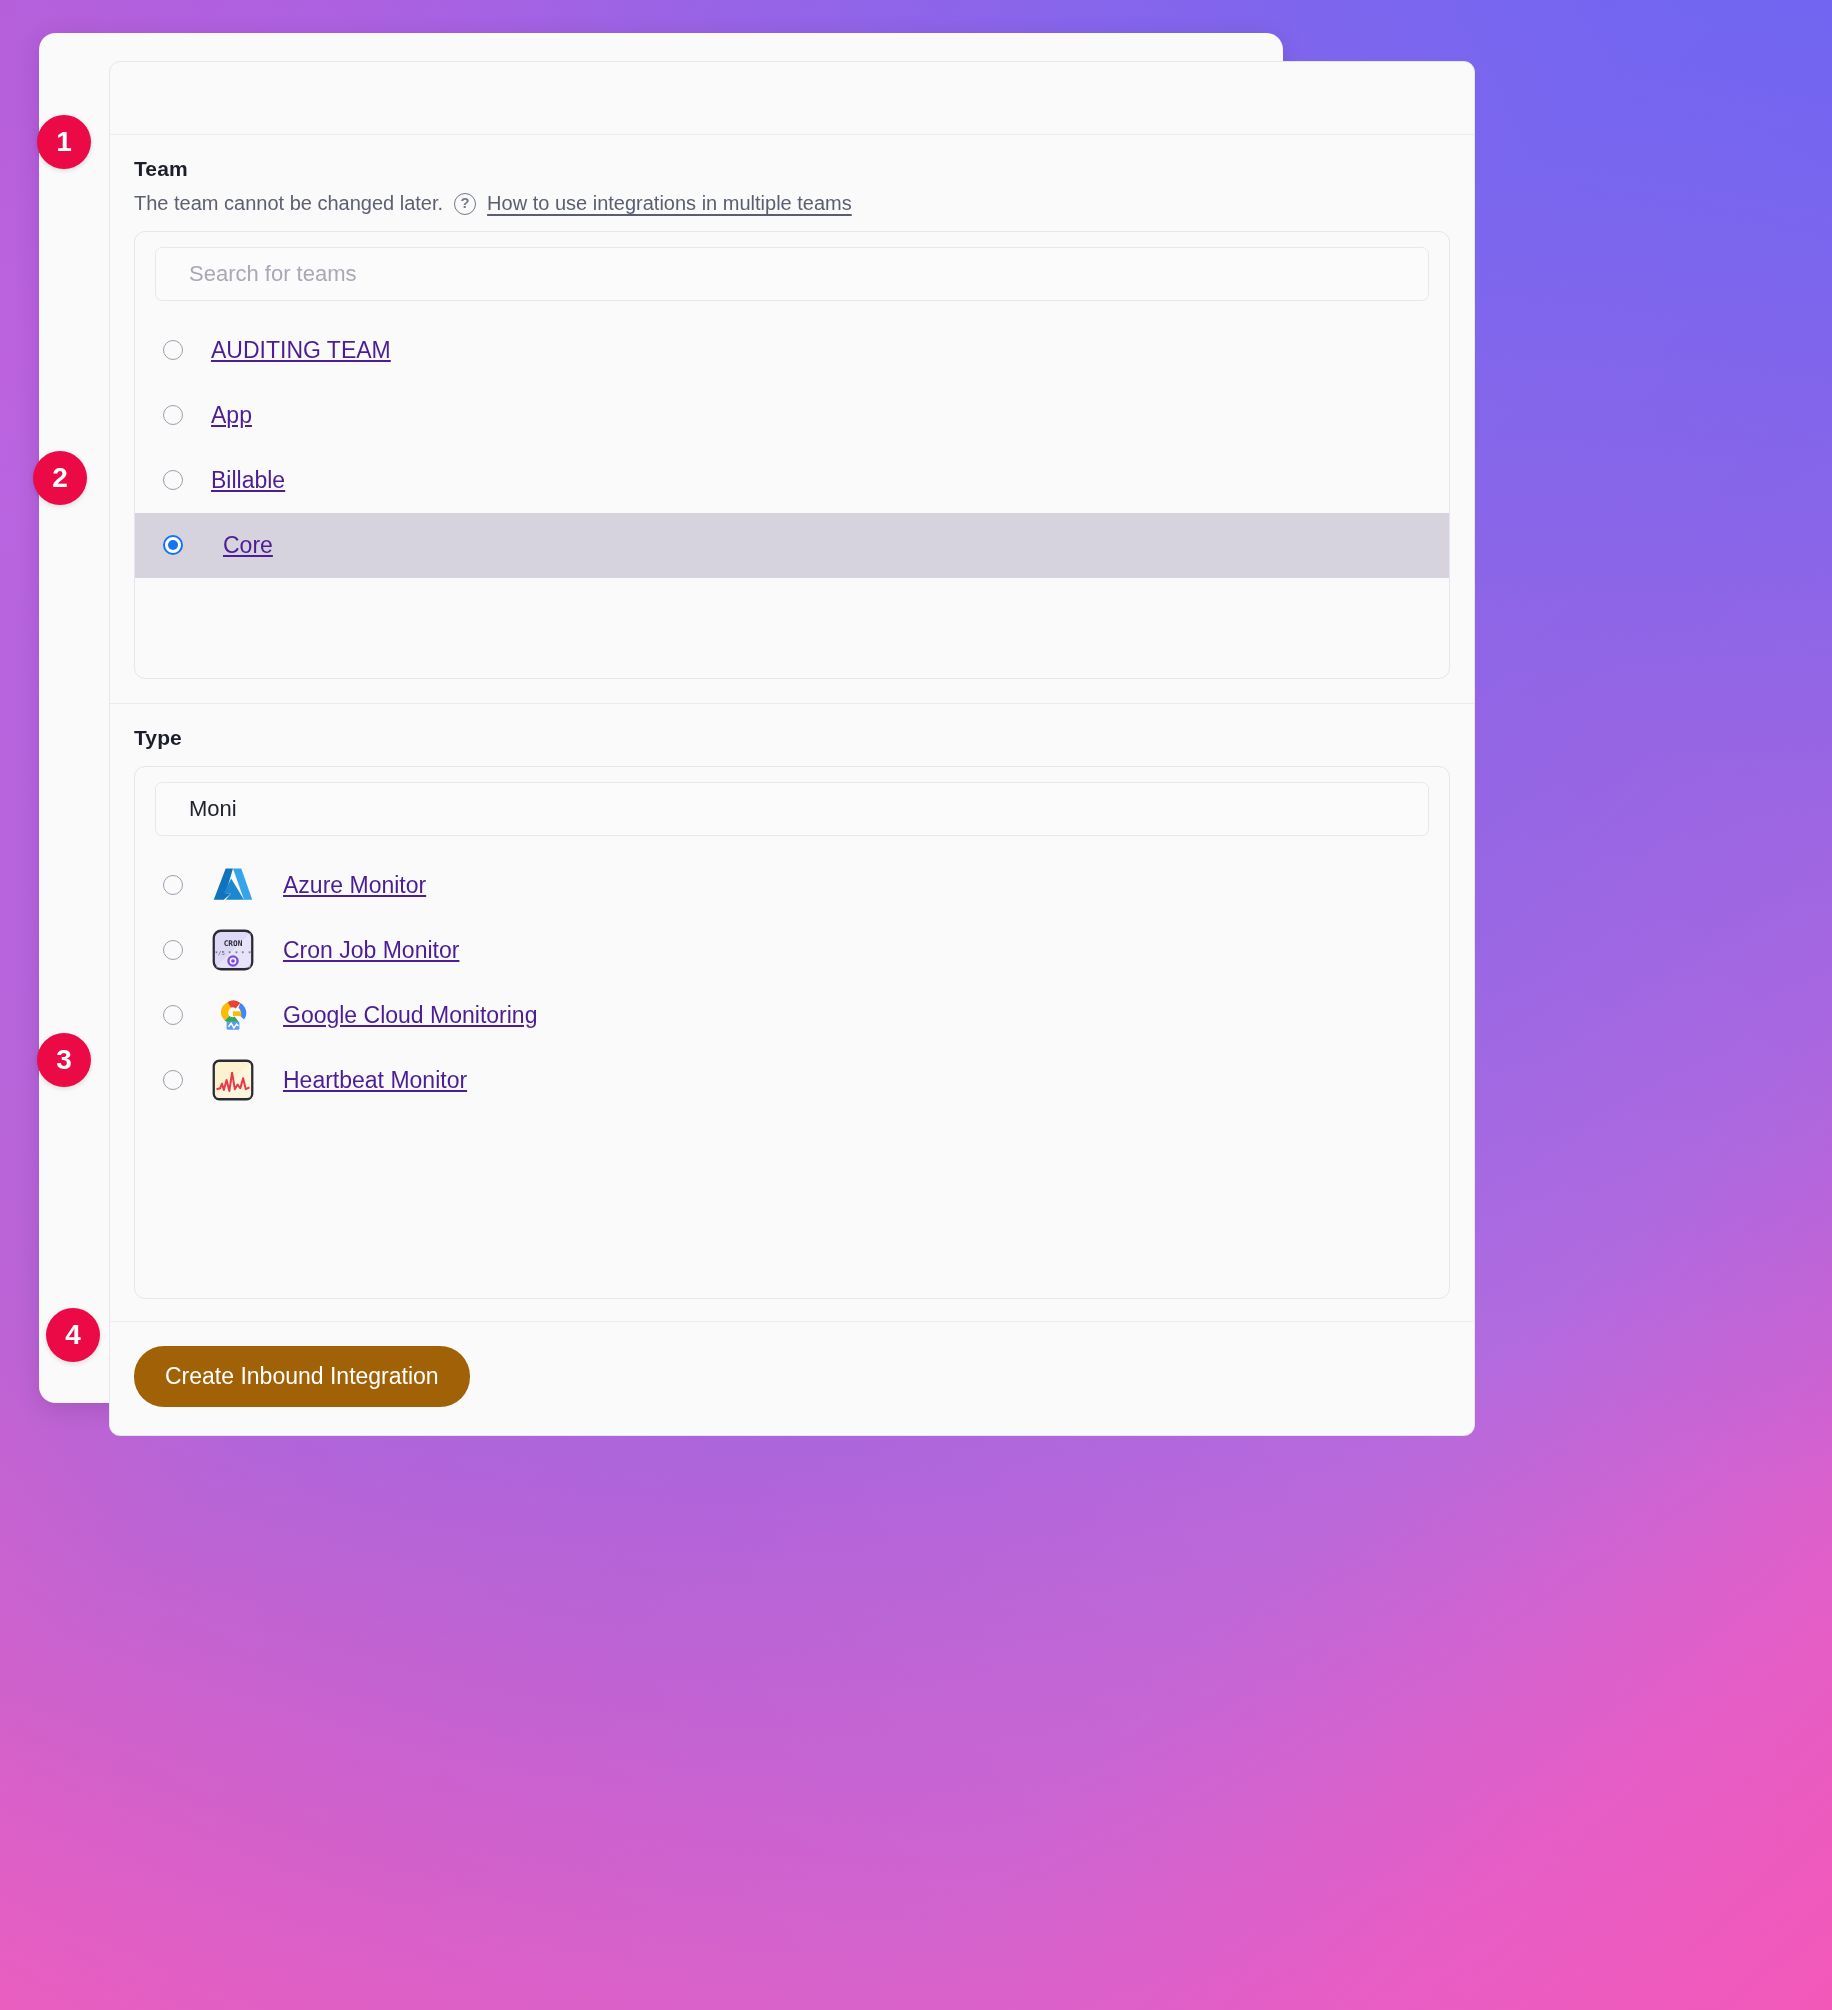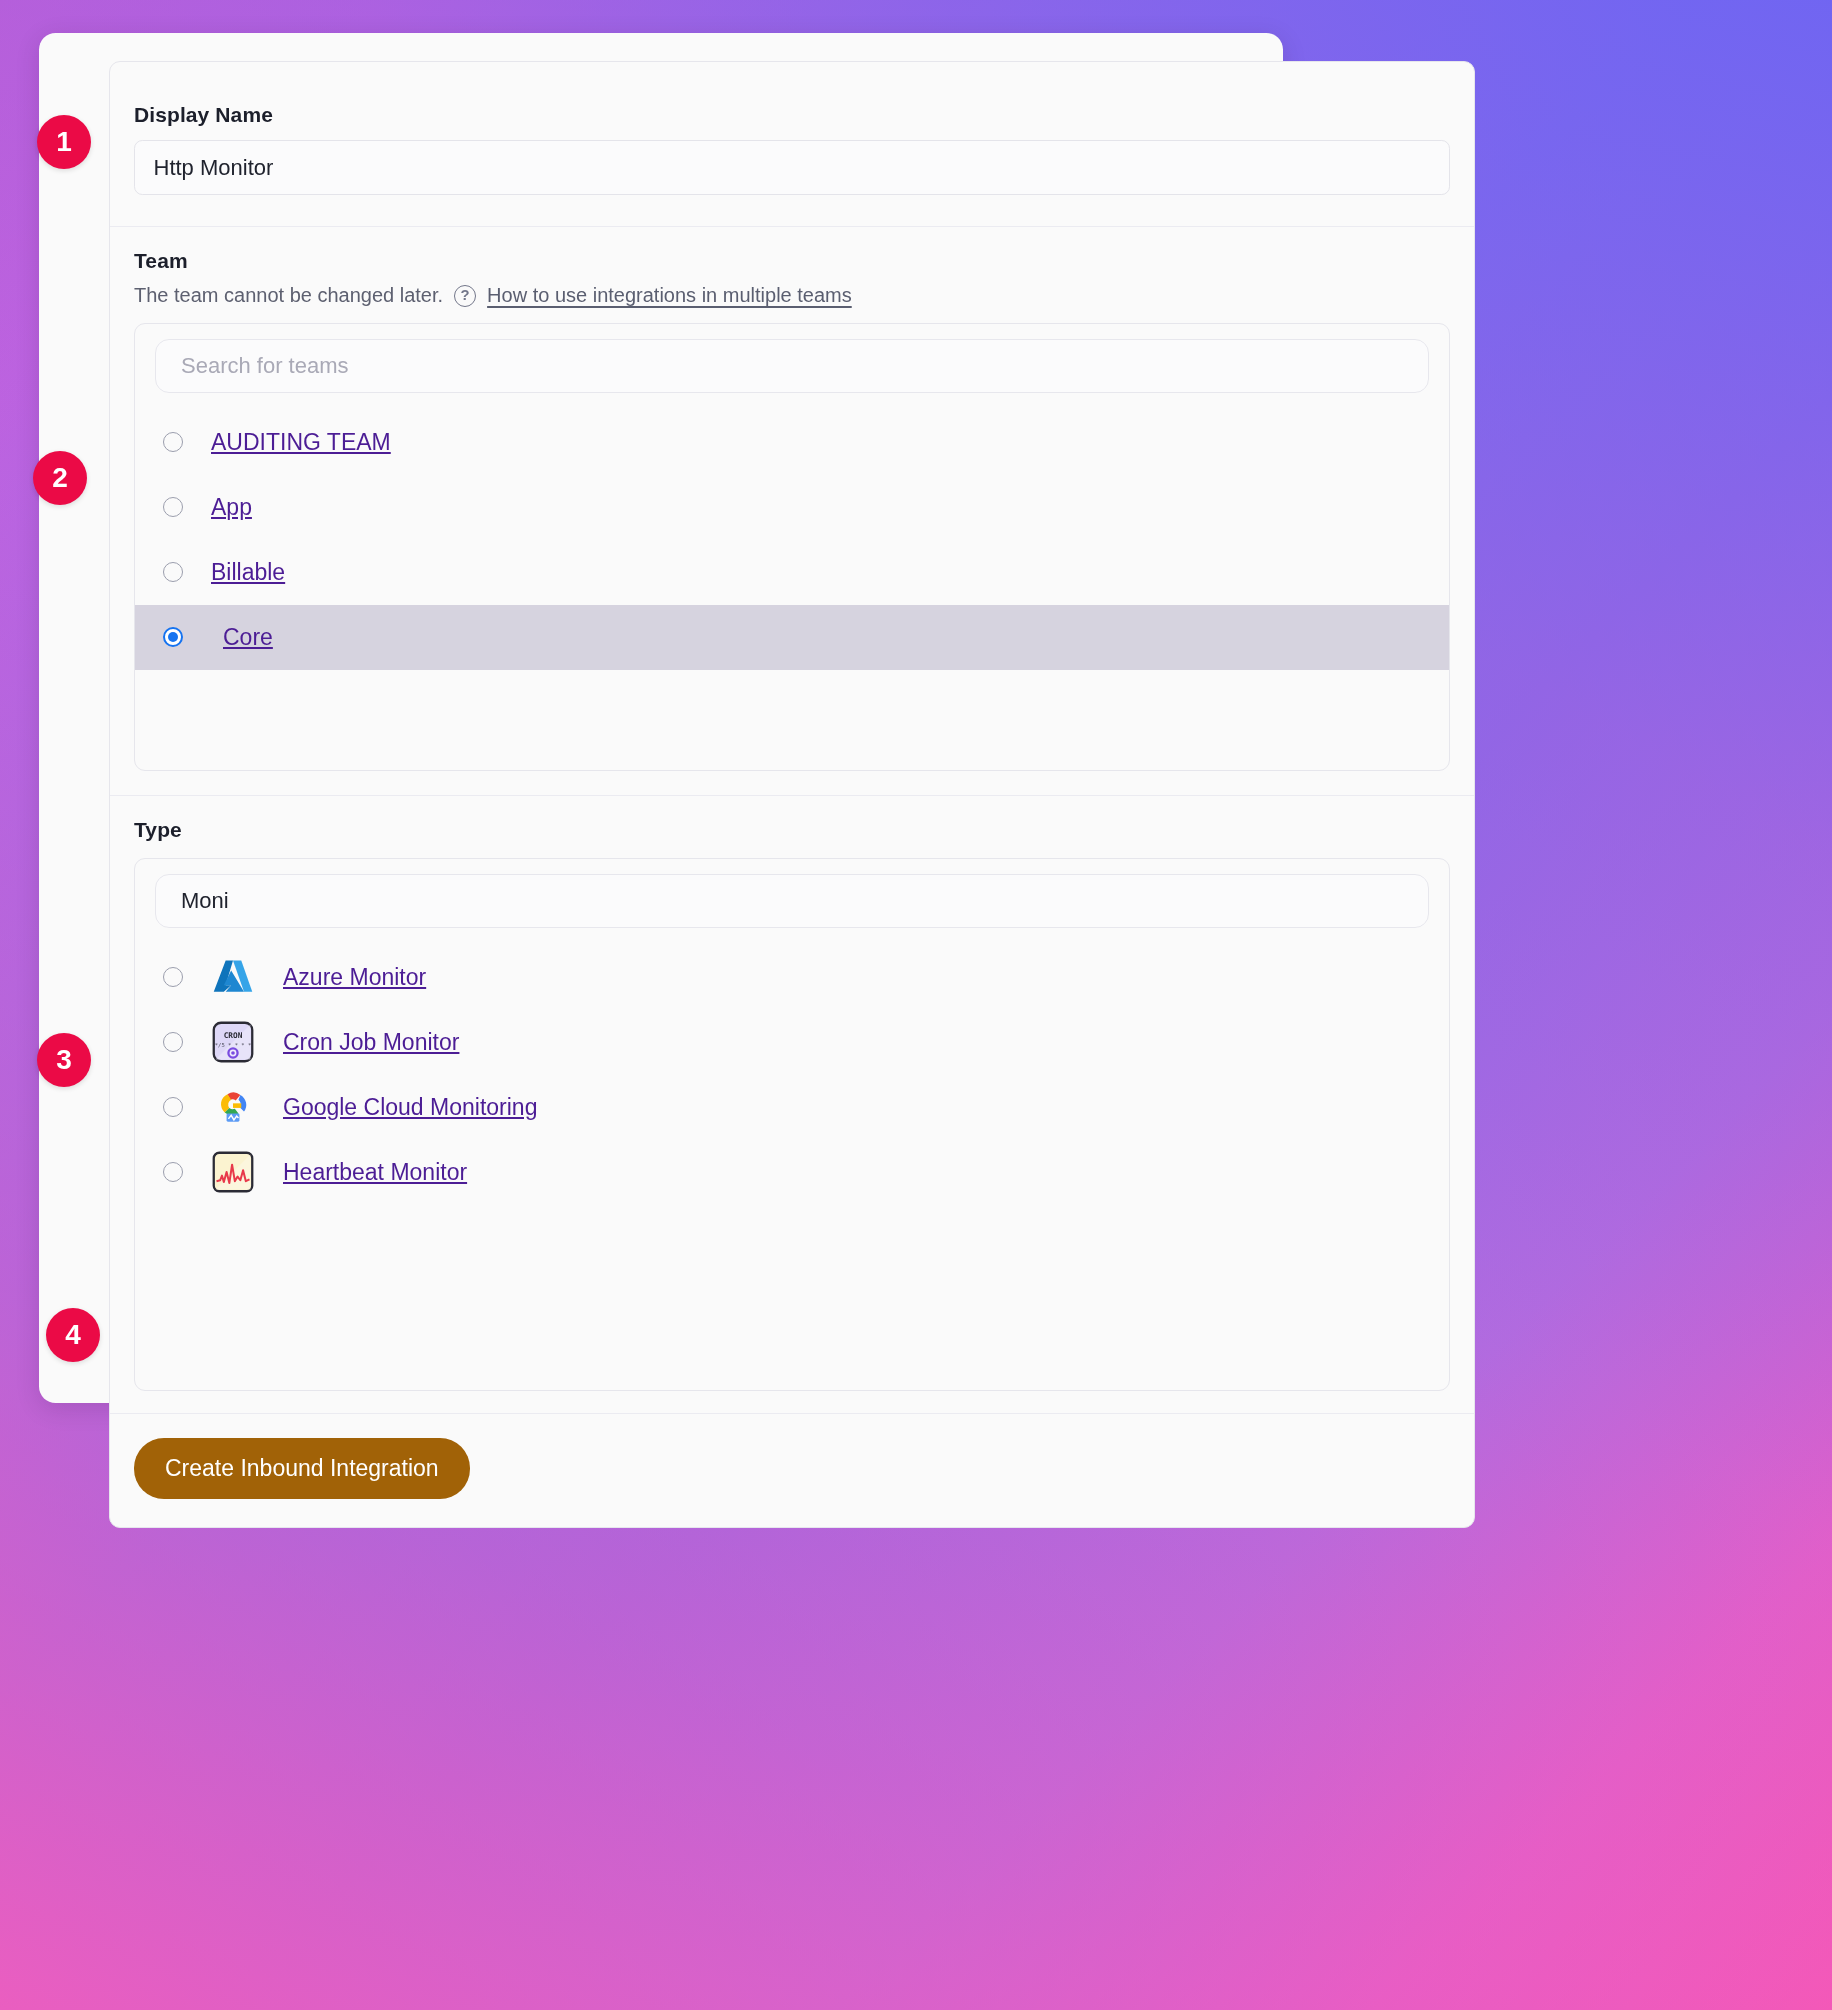--- a/index.html
+++ b/index.html
@@ -107,24 +107,24 @@
     border-radius: 11px;
     background: #fafafa;
     padding: 14.8px 0 0 0;
     overflow: hidden;
   }
   .listbox-search-wrap { padding: 0 20px 7.4px 20px; }
   .listbox-search {
     width: 100%;
     height: 54px;
     border: 0.9px solid #e7e7ed;
-    border-radius: 14px;
+    border-radius: 7px;
     background: #fbfbfc;
     display: flex; align-items: center;
-    padding: 0 25px;
+    padding: 0 33px;
     font-size: 22px;
   }
   .listbox-search.placeholder { color: #a9a9b6; }
   .listbox-search.filled { color: #20232e; }
 
   .opt-list { margin-top: 9.2px; }
 
   .opt {
     display: flex;
     align-items: center;
@@ -208,24 +208,20 @@
 </head>
 <body>
 
 <div class="bg-overlay"></div>
 
 <div class="outer-card">
 
   <div class="form-panel">
 
     
-    <div class="field-block">
-      <div class="label">Display Name</div>
-      <div class="text-input" placeholder="Display Name">Http Monitor</div>
-    </div>
 
     <div style="height:31px"></div>
     <div class="divider"></div>
     <div style="height:22px"></div>
 
     
     <div class="field-block">
       <div class="label">Team</div>
       <div class="helper-row">
         <span>The team cannot be changed later.</span>

